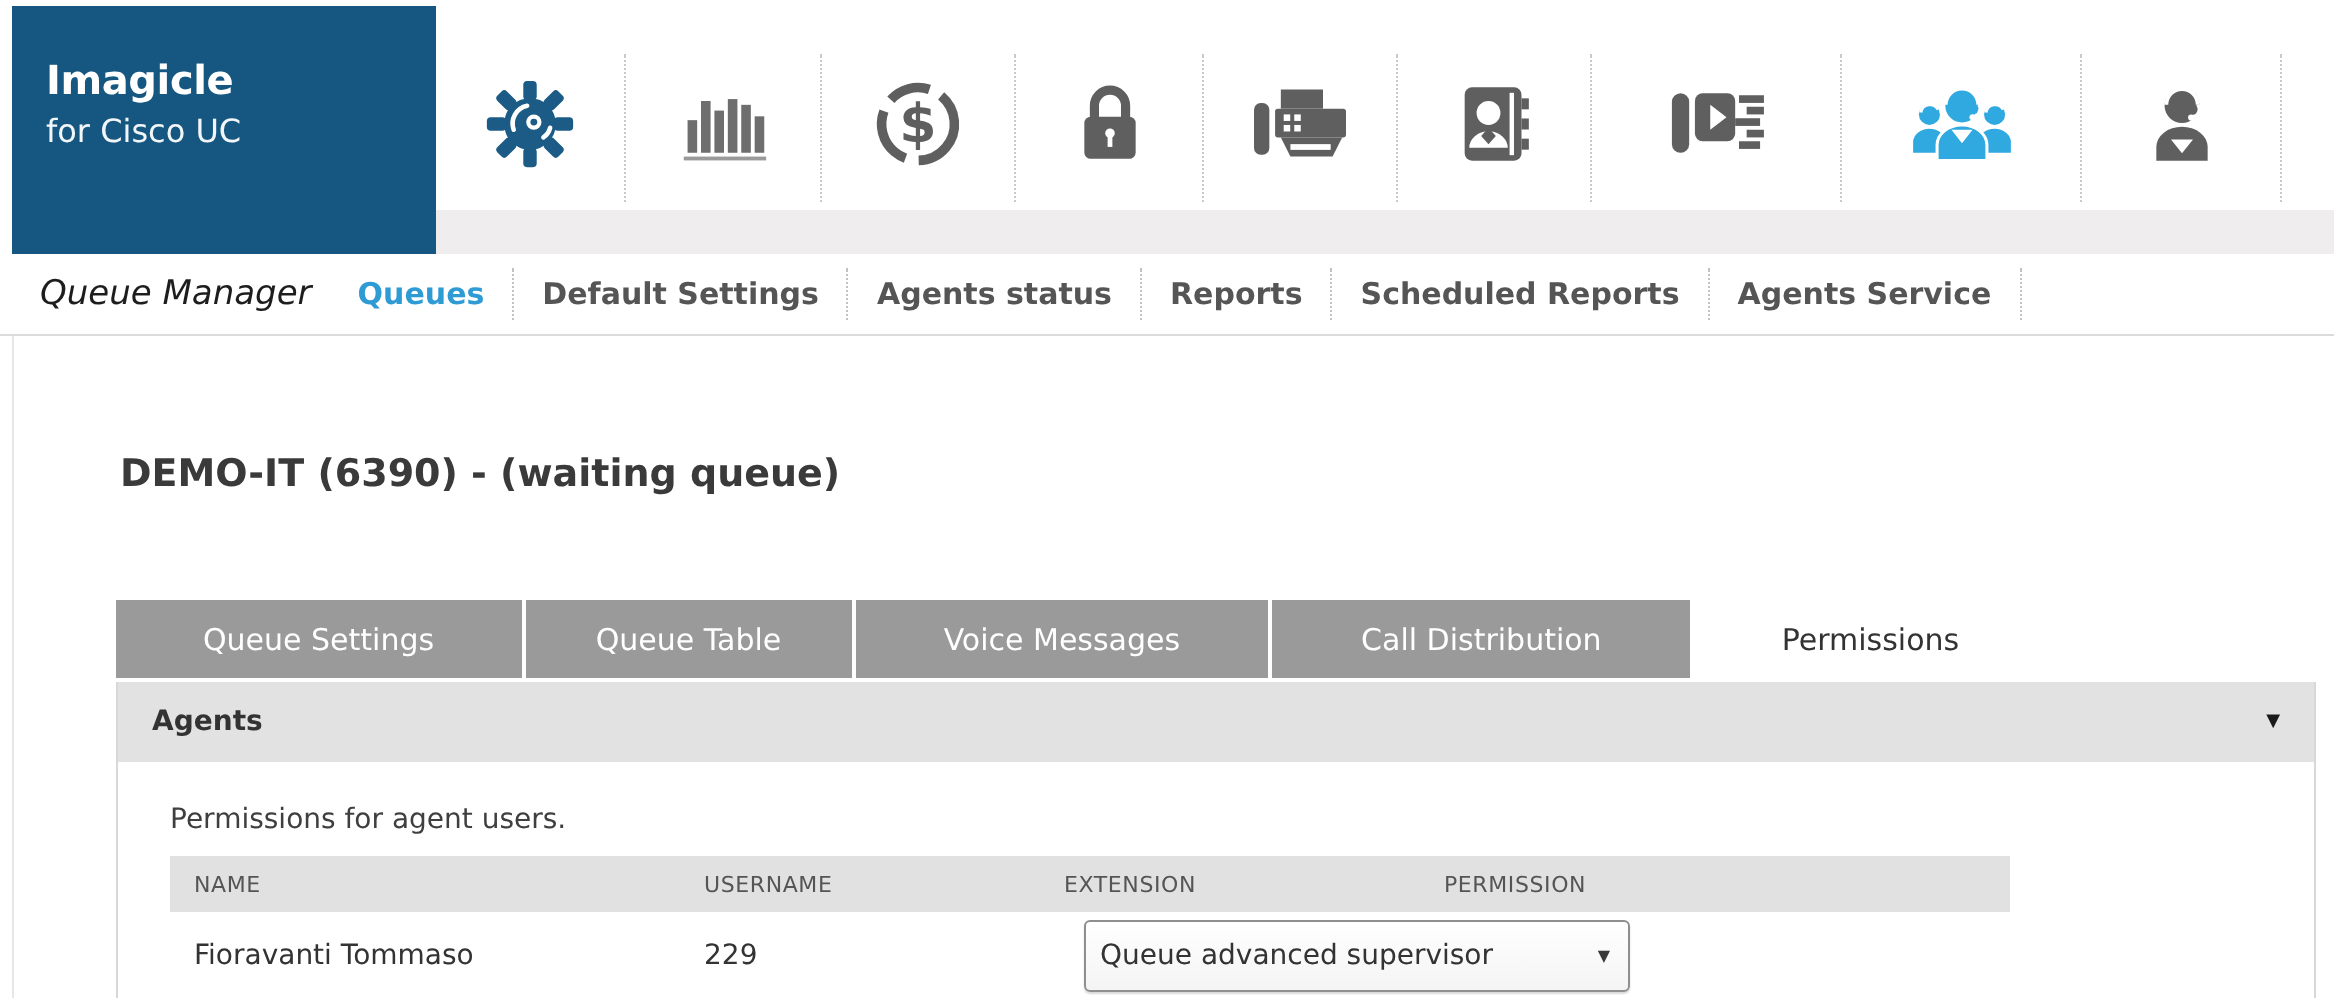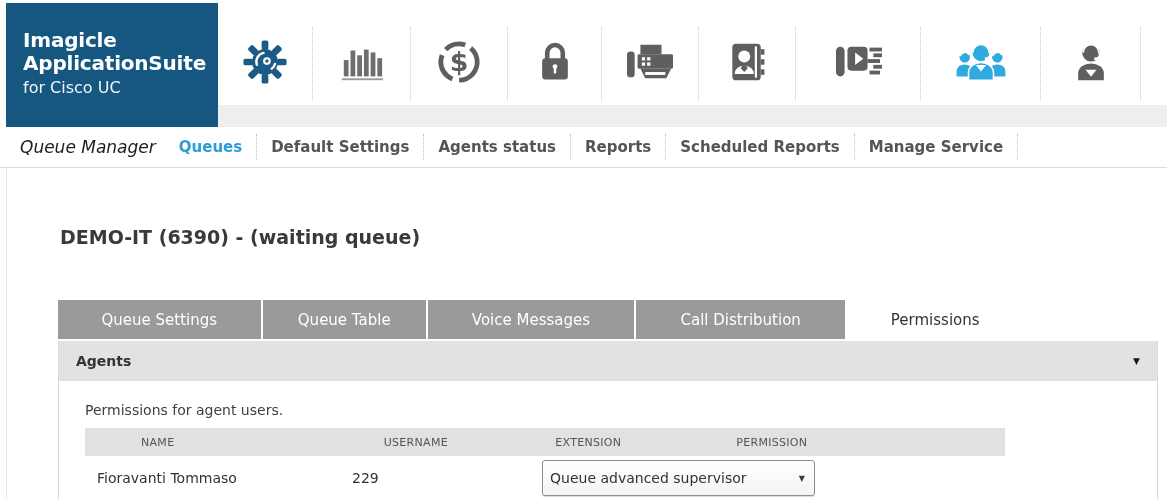--- a/index.html
+++ b/index.html
@@ -112,21 +112,21 @@
     padding: 12px 17px; cursor: pointer;
   }
   .accordion-title { font-size: 14px; font-weight: bold; color: #333; }
   .accordion-chevron { font-size: 9px; color: #1a1a1a; }
 
   .panel-desc { margin: 21px 0 0 26px; font-size: 14px; color: #3f3f3f; }
 
   .perm-table { margin-left: 26px; width: 920px; }
   .table-header {
     margin-top: 10px; height: 28px; background: #e2e1e1;
-    display: flex; align-items: center; padding-left: 44px;
+    display: flex; align-items: center;
   }
   .th { font-size: 11px; color: #555; letter-spacing: .3px; padding-left: 12px; }
   .table-row { height: 44px; display: flex; align-items: center; }
   .td { font-size: 14px; color: #333; padding-left: 12px; }
   .col-name { width: 255px; }
   .col-user { width: 180px; }
   .col-ext  { width: 190px; }
   .col-perm { width: 295px; }
 
   .select-wrap { position: relative; width: 273px; height: 36px; }
@@ -145,21 +145,20 @@
     position: absolute; right: 10px; top: 50%;
     transform: translateY(-50%);
     font-size: 8px; color: #3a3a3a; pointer-events: none;
   }
 </style>
 </head>
 <body>
 
 <div class="logo-box">
   <div class="logo-l1">Imagicle</div>
-  <div class="logo-l2">ApplicationSuite</div>
   <div class="logo-l3">for Cisco UC</div>
 </div>
 
 <div class="toolbar">
 
   <div class="icon-cell">
     <span>
       <svg width="46" height="46" viewBox="0 0 48 48">
         <g fill="#1c5b85">
           <circle cx="24" cy="24" r="13.5"></circle>
@@ -314,21 +313,21 @@
     <span class="nav-link active">Queues</span>
     <span class="nav-sep"></span>
     <span class="nav-link">Default Settings</span>
     <span class="nav-sep"></span>
     <span class="nav-link">Agents status</span>
     <span class="nav-sep"></span>
     <span class="nav-link">Reports</span>
     <span class="nav-sep"></span>
     <span class="nav-link">Scheduled Reports</span>
     <span class="nav-sep"></span>
-    <span class="nav-link">Manage Service</span>
+    <span class="nav-link">Agents Service</span>
     <span class="nav-sep"></span>
   </div>
 </div>
 
 <div class="main-hairline"></div>
 
 <div class="queue-heading">DEMO-IT (6390) - (waiting queue)</div>
 
 <div class="tab-bar">
   <div class="tab">Queue Settings</div>

